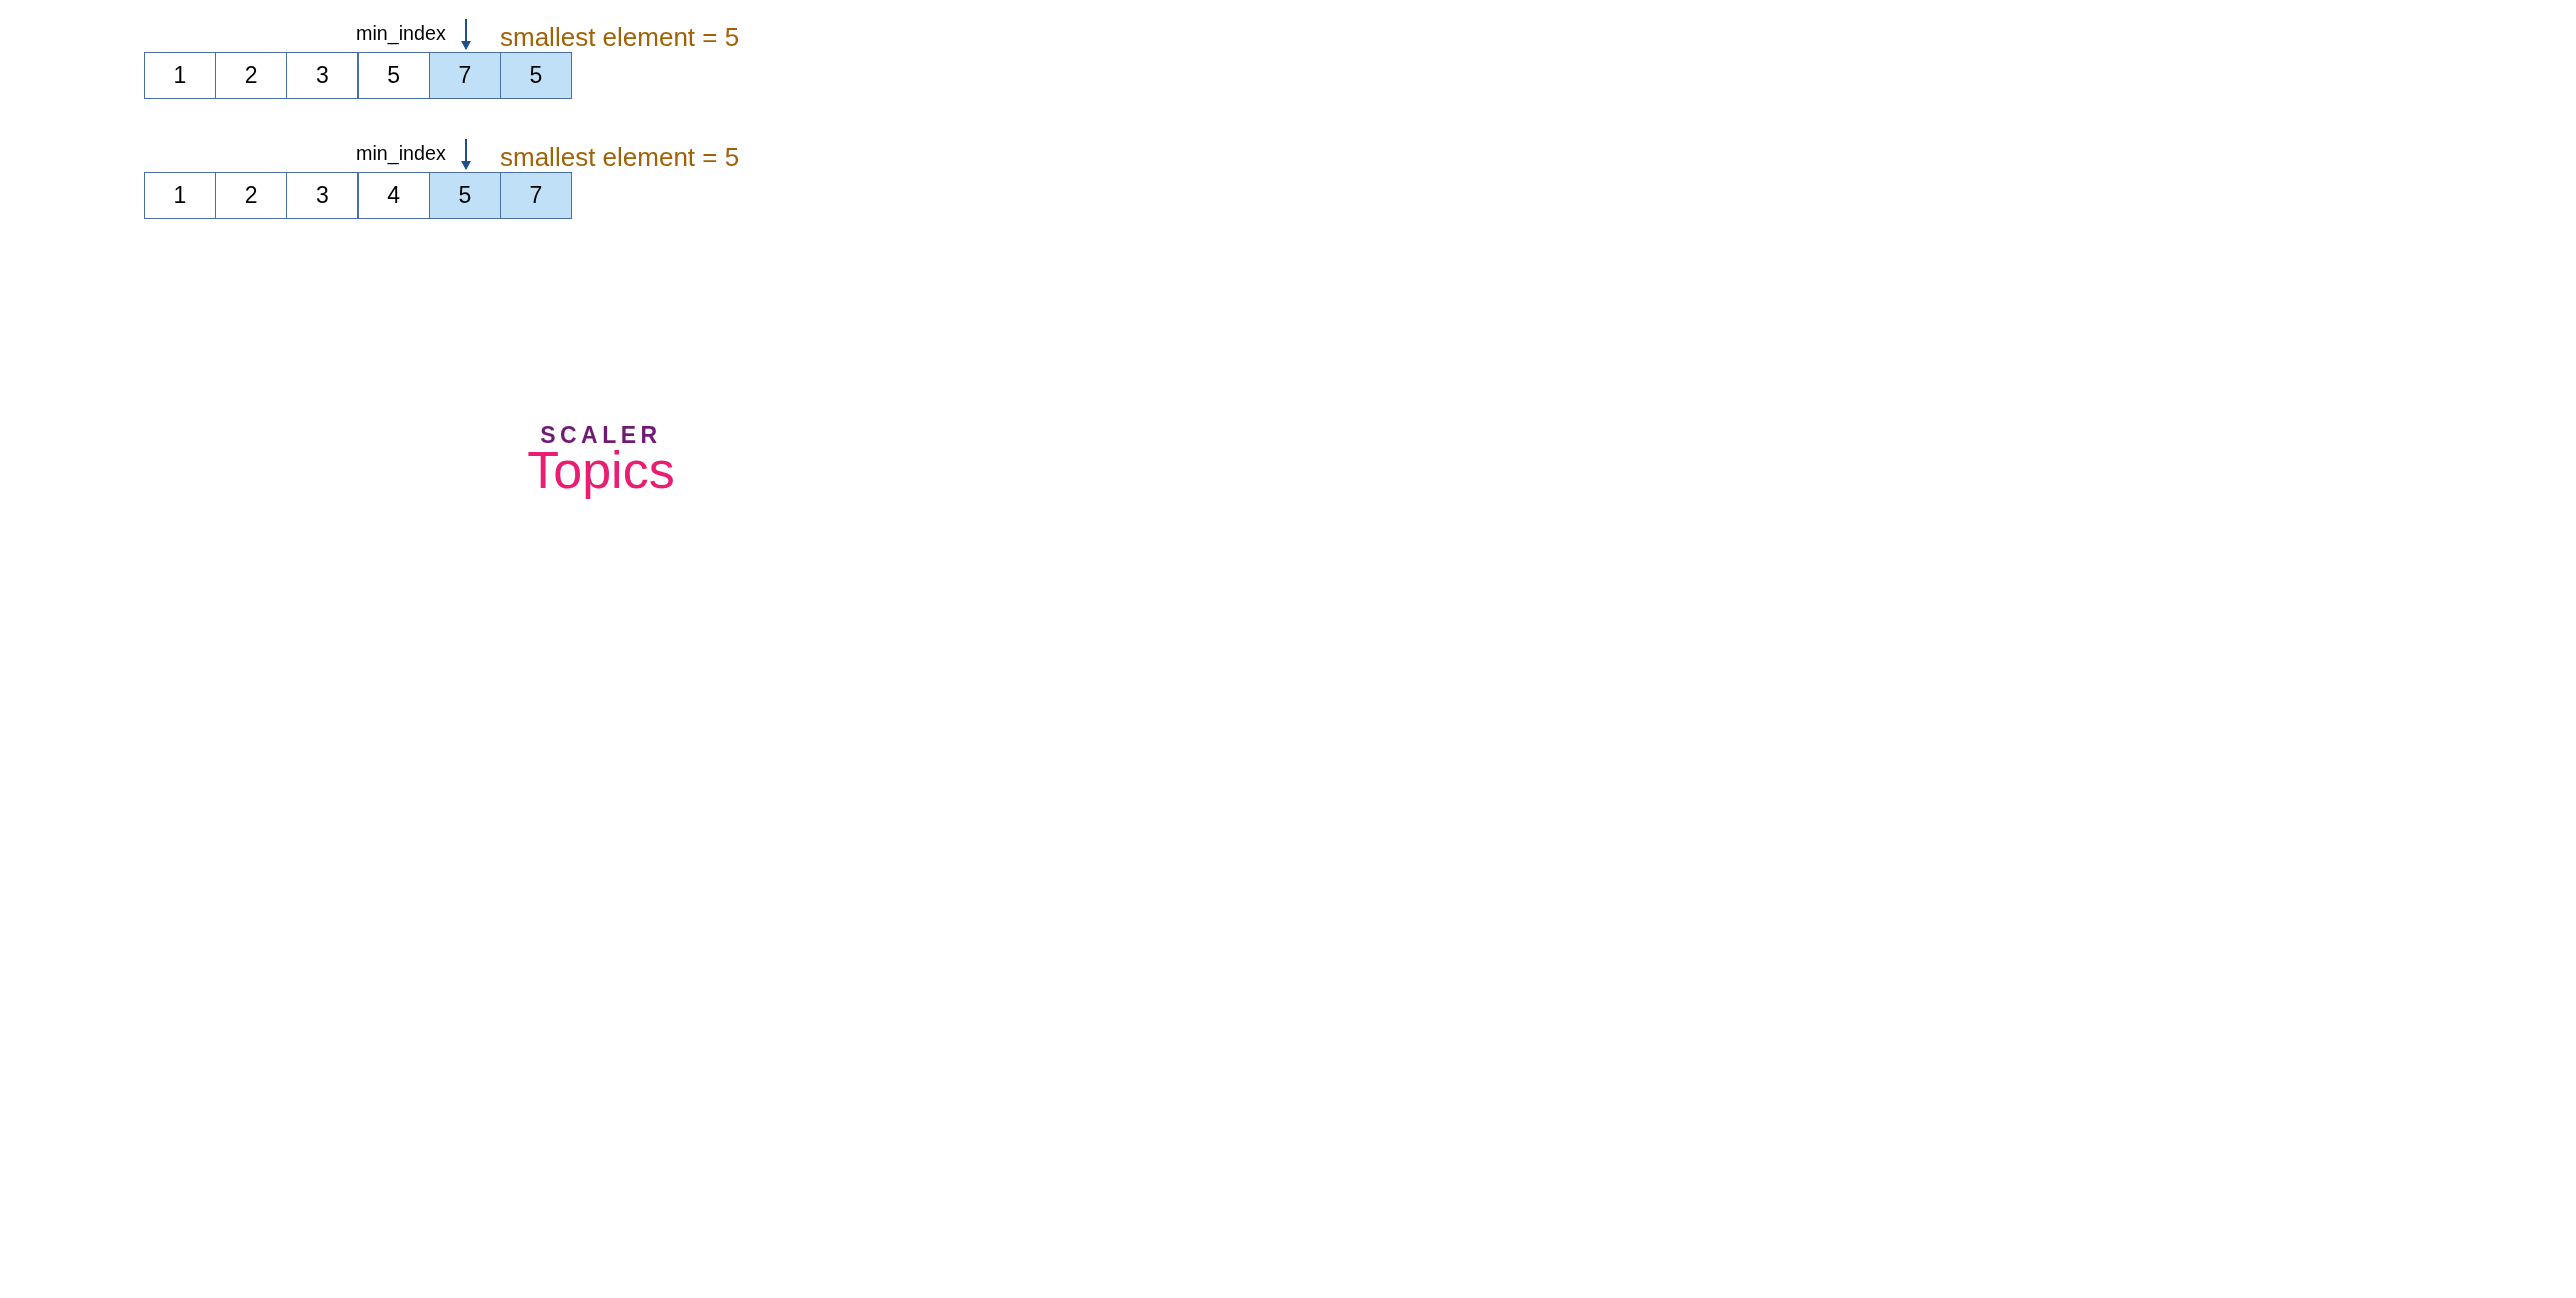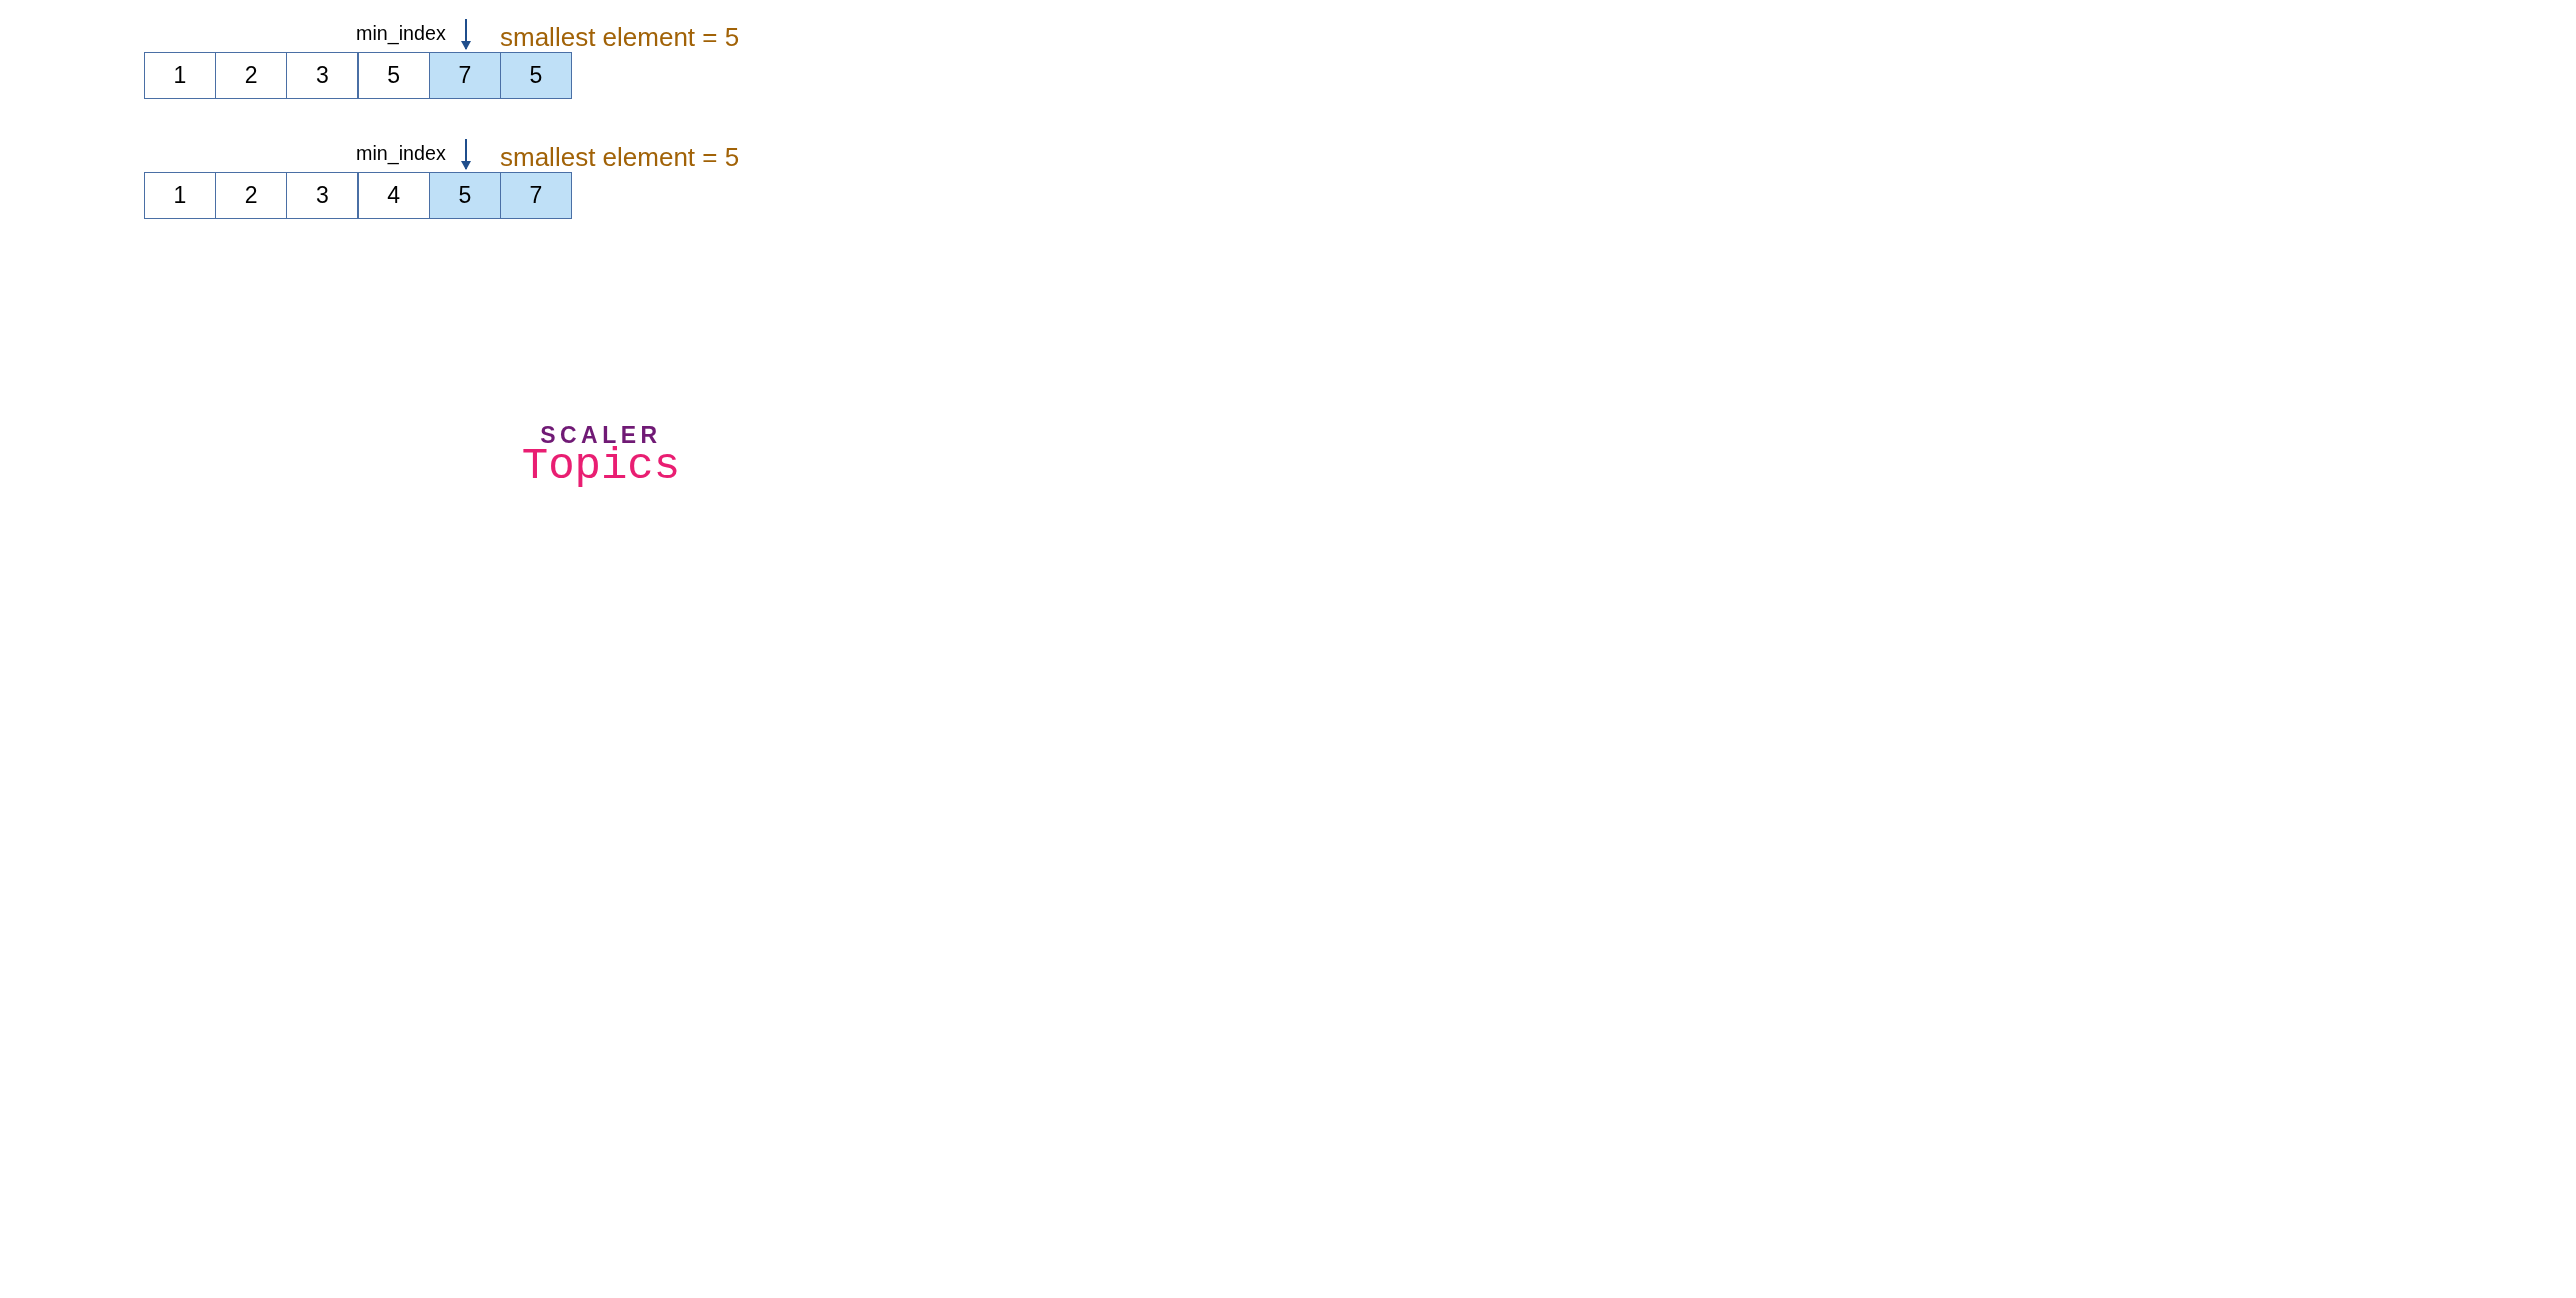--- a/index.html
+++ b/index.html
@@ -88,22 +88,22 @@
   }
   .logo-scaler {
     font-family: Arial, Helvetica, sans-serif;
     font-weight: 900;
     font-size: 23px;
     letter-spacing: 4.5px;
     color: #701a75;
     line-height: 1;
   }
   .logo-topics {
-    font-family: Liberation Mono, monospace;
-    font-size: 44px;
+    font-family: Liberation Sans, sans-serif;
+    font-size: 52px;
     color: #e91e72;
     margin-top: -3px;
     line-height: 1;
     text-align: center;
   }
 </style>
 </head>
 <body>
 
 <div class="diagram">

